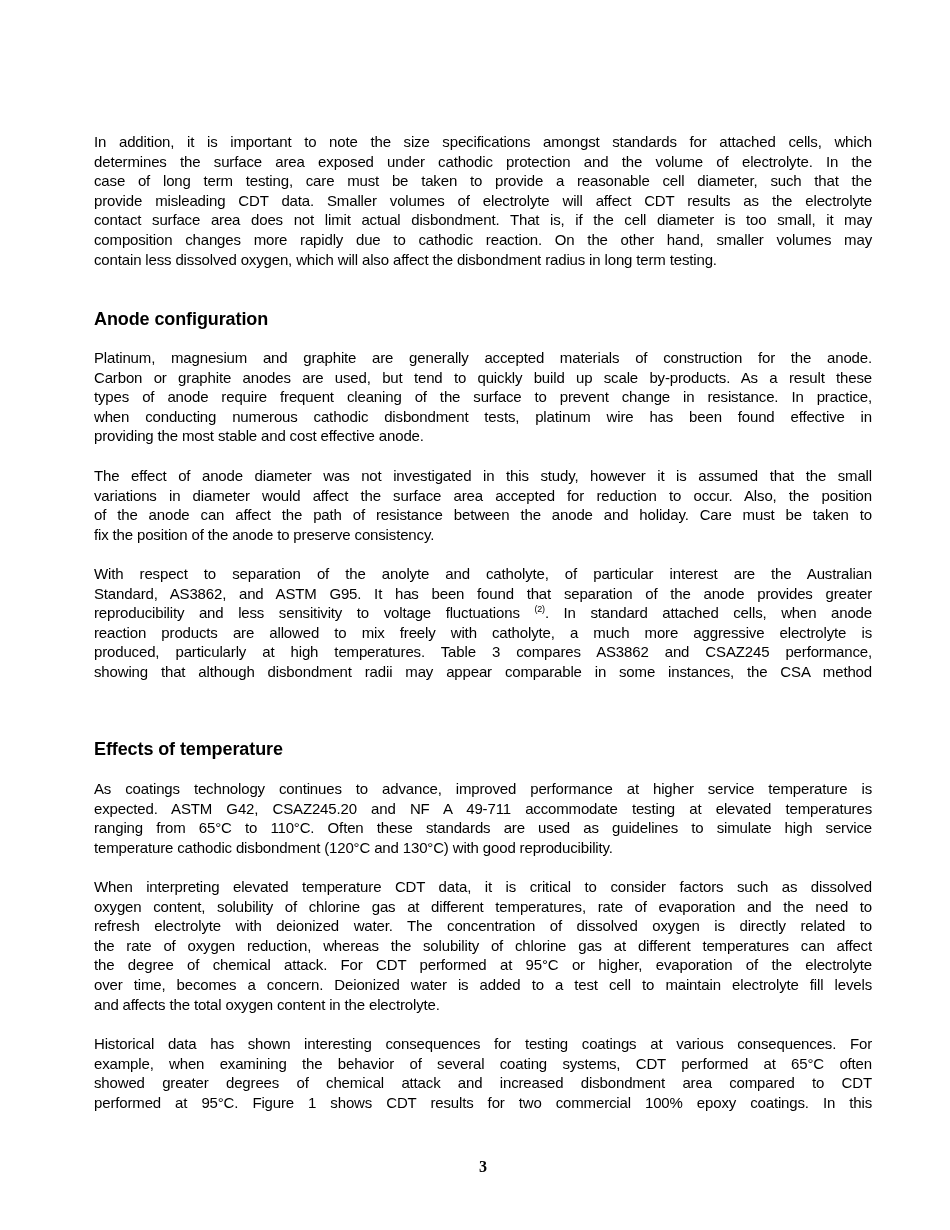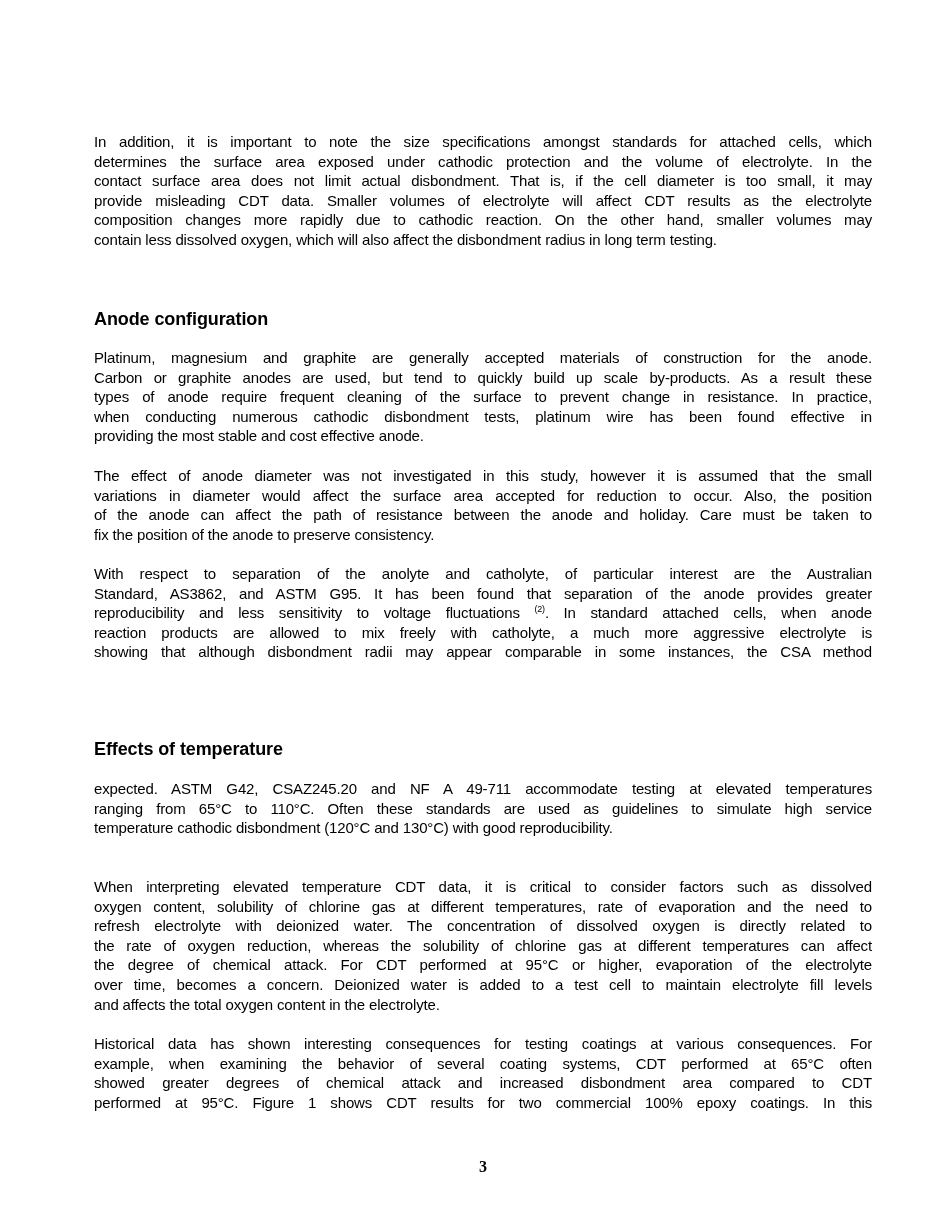--- a/index.html
+++ b/index.html
@@ -68,22 +68,23 @@
     }
   </style>
 </head>
 <body>
 
 <div class="page">
 
   <div class="block" style="top:132px;">
     <span class="line" style="display: block;">In addition, it is important to note the size specifications amongst standards for attached cells, which</span>
     <span class="line" style="display: block;">determines the surface area exposed under cathodic protection and the volume of electrolyte.  In the</span>
+    <span class="line" style="display: block;">case of long term testing, care must be taken to provide a reasonable cell diameter, such that the</span>
+    <span class="line" style="display: block;">provide misleading CDT data. Smaller volumes of electrolyte will affect CDT results as the electrolyte</span>
     <span class="line" style="display: block;">contact surface area does not limit actual disbondment.  That is, if the cell diameter is too small, it may</span>
-    <span class="line" style="display: block;">provide misleading CDT data. Smaller volumes of electrolyte will affect CDT results as the electrolyte</span>
     <span class="line" style="display: block;">composition changes more rapidly due to cathodic reaction.  On the other hand, smaller volumes may</span>
     <span class="line last" style="display: block;">contain less dissolved oxygen, which will also affect the disbondment radius in long term testing.</span>
   </div>
 
   <div class="heading" style="top:310px;">Anode configuration</div>
 
   <div class="block" style="top:348px;">
     <span class="line" style="display: block;">Platinum, magnesium and graphite are generally accepted materials of construction for the anode.</span>
     <span class="line" style="display: block;">Carbon or graphite anodes are used, but tend to quickly build up scale by-products. As a result these</span>
     <span class="line" style="display: block;">types of anode require frequent cleaning of the surface to prevent change in resistance.  In practice,</span>
@@ -96,26 +97,28 @@
     <span class="line" style="display: block;">variations in diameter would affect the surface area accepted for reduction to occur. Also, the position</span>
     <span class="line" style="display: block;">of the anode can affect the path of resistance between the anode and holiday.  Care must be taken to</span>
     <span class="line last" style="display: block;">fix the position of the anode to preserve consistency.</span>
   </div>
 
   <div class="block" style="top:564px;">
     <span class="line" style="display: block;">With respect to separation of the anolyte and catholyte, of particular interest are the Australian</span>
     <span class="line" style="display: block;">Standard, AS3862, and ASTM G95.  It has been found that separation of the anode provides greater</span>
     <span class="line" style="display: block;"><span>reproducibility and less sensitivity to voltage fluctuations </span><sup class="ref">(2)</sup><span>. In standard attached cells, when anode</span></span>
     <span class="line" style="display: block;">reaction products are allowed to mix freely with catholyte, a much more aggressive electrolyte is</span>
+    <span class="line" style="display: block;">produced, particularly at high temperatures.  Table 3 compares AS3862 and CSAZ245 performance,</span>
     <span class="line" style="display: block;">showing that although disbondment radii may appear comparable in some instances, the CSA method</span>
   </div>
 
   <div class="heading" style="top:740px;">Effects of temperature</div>
 
   <div class="block" style="top:779px;">
+    <span class="line" style="display: block;">As coatings technology continues to advance, improved performance at higher service temperature is</span>
     <span class="line" style="display: block;">expected.  ASTM G42, CSAZ245.20 and NF A 49-711 accommodate testing at elevated temperatures</span>
     <span class="line" style="display: block;">ranging from 65°C to 110°C.  Often these standards are used as guidelines to simulate high service</span>
     <span class="line last" style="display: block;">temperature cathodic disbondment (120°C and 130°C) with good reproducibility.</span>
   </div>
 
   <div class="block" style="top:877px;">
     <span class="line" style="display: block;">When interpreting elevated temperature CDT data, it is critical to consider factors such as dissolved</span>
     <span class="line" style="display: block;">oxygen content, solubility of chlorine gas at different temperatures, rate of evaporation and the need to</span>
     <span class="line" style="display: block;">refresh electrolyte with deionized water.  The concentration of dissolved oxygen is directly related to</span>
     <span class="line" style="display: block;">the rate of oxygen reduction, whereas the solubility of chlorine gas at different temperatures can affect</span>

